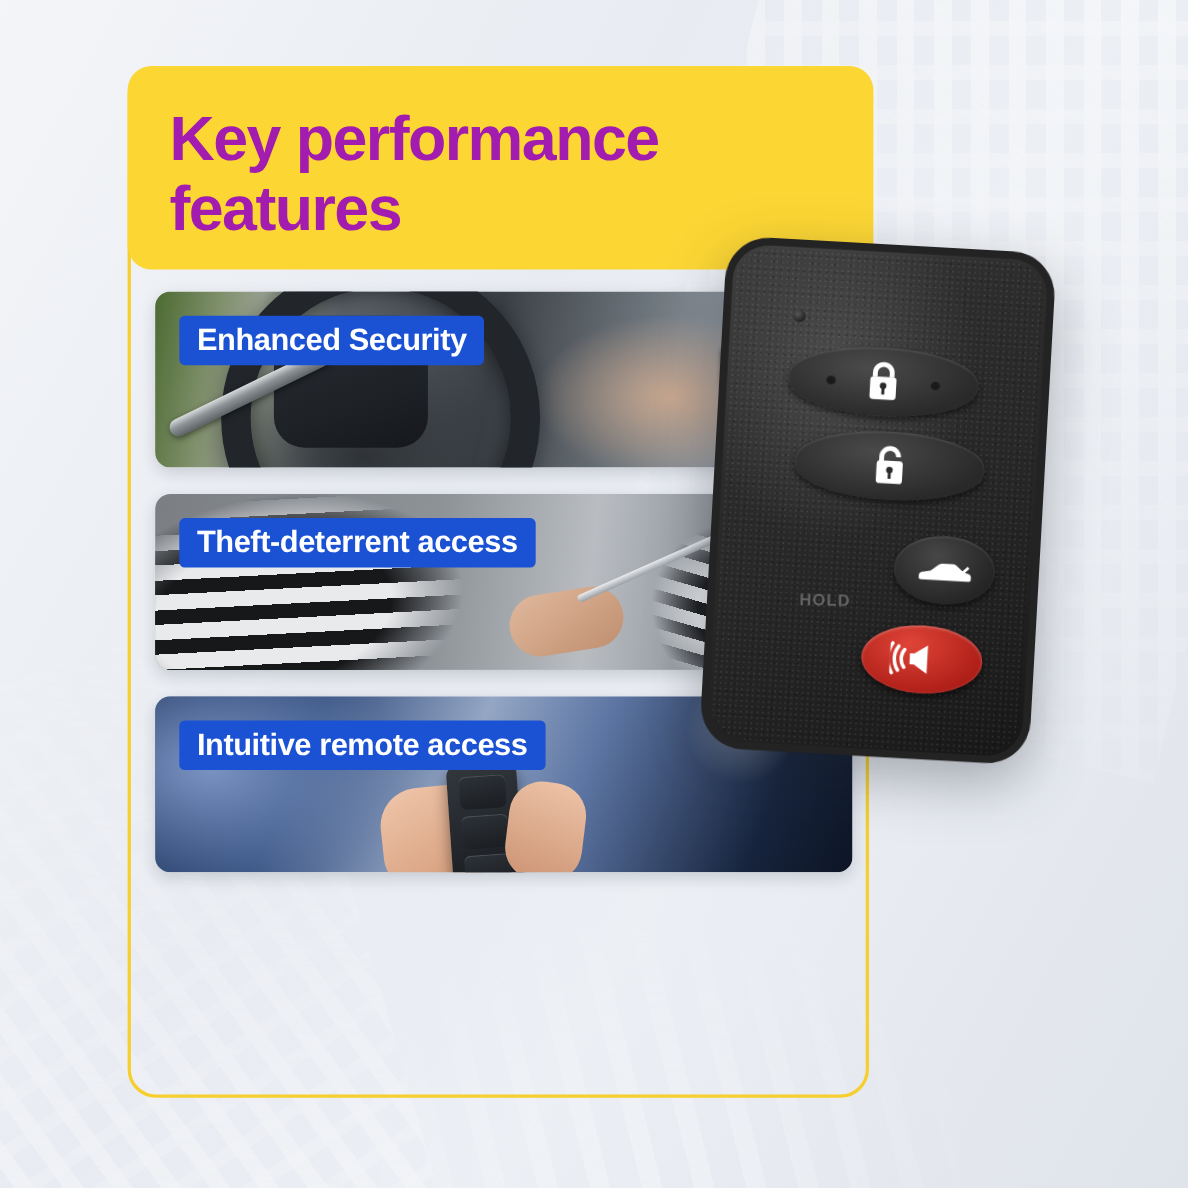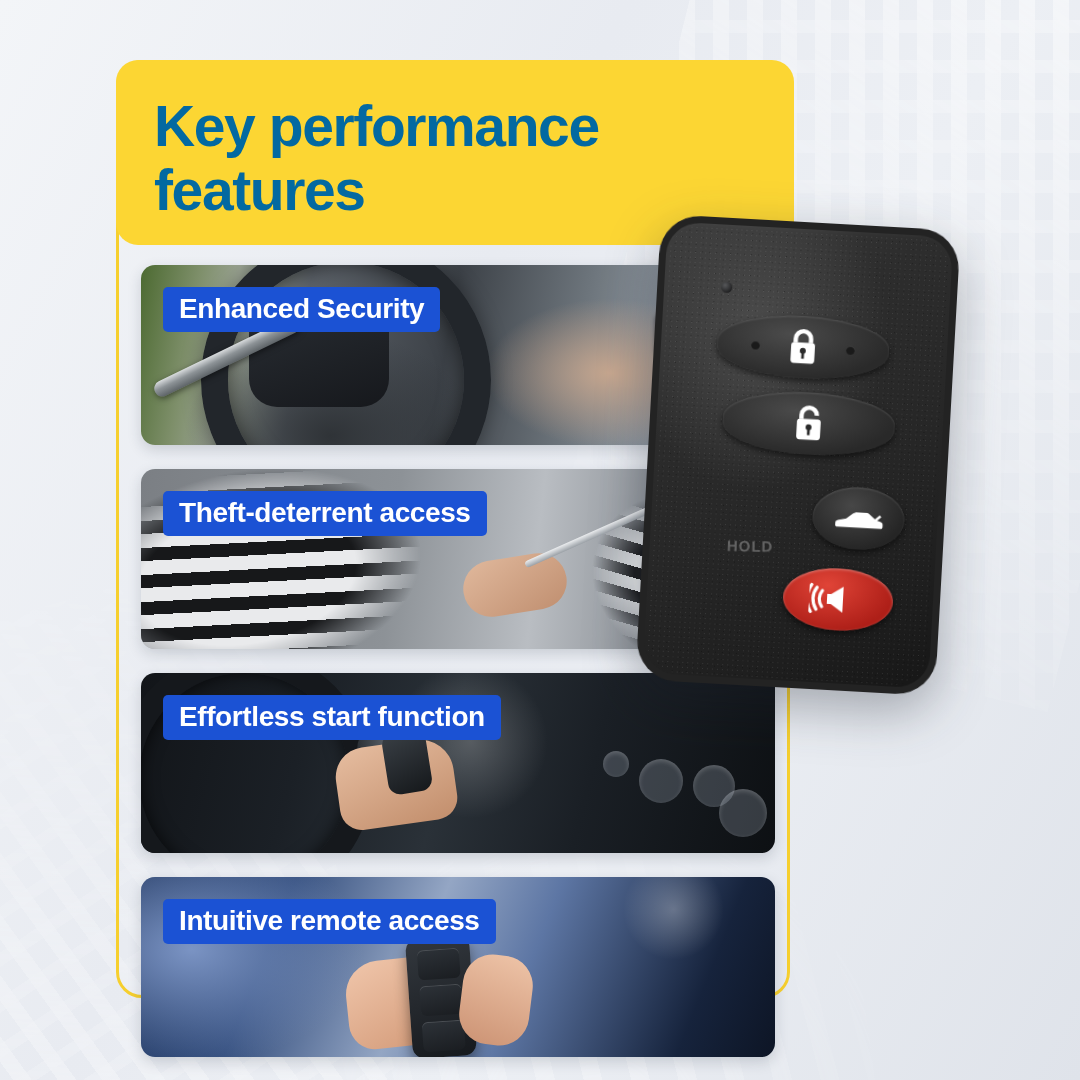--- a/index.html
+++ b/index.html
@@ -35,26 +35,26 @@
            mask-image:radial-gradient(ellipse at 50% 100%,#000 0%,transparent 78%);}
 
   
   #frame{position:absolute;left:116px;top:60px;width:674px;height:938px;
          border:3px solid #F6CF2E;border-radius:26px;box-sizing:border-box;}
 
   
   #header{position:absolute;left:116px;top:60px;width:678px;height:185px;
           background:#FCD633;border-radius:22px;box-sizing:border-box;
           padding:34px 0 0 38px;}
-  #header h1{margin:0;font-size:57px;line-height:1.13;font-weight:800;color:#0369a1;
+  #header h1{margin:0;font-size:57px;line-height:1.13;font-weight:800;color:#a21caf;
              letter-spacing:-1.4px;white-space:pre-line;}
 
   
   #cards{position:absolute;left:141px;top:265px;width:634px;}
-  .card{position:relative;height:180px;margin-bottom:24px;border-radius:14px;overflow:hidden;
+  .card{position:relative;height:160px;margin-bottom:24px;border-radius:14px;overflow:hidden;
         box-shadow:0 5px 14px rgba(30,40,60,.17);}
   .card .photo{position:absolute;inset:0;}
   .badge{position:absolute;left:22px;top:22px;z-index:4;
          background:#1B52D4;color:#fff;font-weight:800;font-size:28px;letter-spacing:-.4px;
          padding:7px 16px 9px 16px;border-radius:5px;white-space:nowrap;line-height:1.05;}
 
   
   .c1 .photo{background:
       radial-gradient(ellipse 200px 120px at 74% 60%,#c6a68e 0%,rgba(198,166,142,0) 62%),
       radial-gradient(ellipse 210px 150px at 30% 95%,#2f3337 0%,rgba(47,51,55,0) 70%),
@@ -189,33 +189,20 @@
     <div class="card c2">
       <div class="photo">
         <div class="stripes"></div>
         <div class="stripes2"></div>
         <div class="hand"></div>
         <div class="tool"></div>
       </div>
       <div class="badge">Theft-deterrent access</div>
     </div>
 
-    <div class="card c3">
-      <div class="photo">
-        <div class="wheelarc"></div>
-        <div class="ign"></div>
-        <div class="fobhand"></div>
-        <div class="knob"></div>
-        <div class="ctrl d"></div>
-        <div class="ctrl a"></div>
-        <div class="ctrl b"></div>
-        <div class="ctrl c"></div>
-      </div>
-      <div class="badge">Effortless start function</div>
-    </div>
 
     <div class="card c4">
       <div class="photo">
         <div class="fingers"></div>
         <div class="fob">
           <div class="b b1"></div>
           <div class="b b2"></div>
           <div class="b b3"></div>
         </div>
         <div class="thumb"></div>

